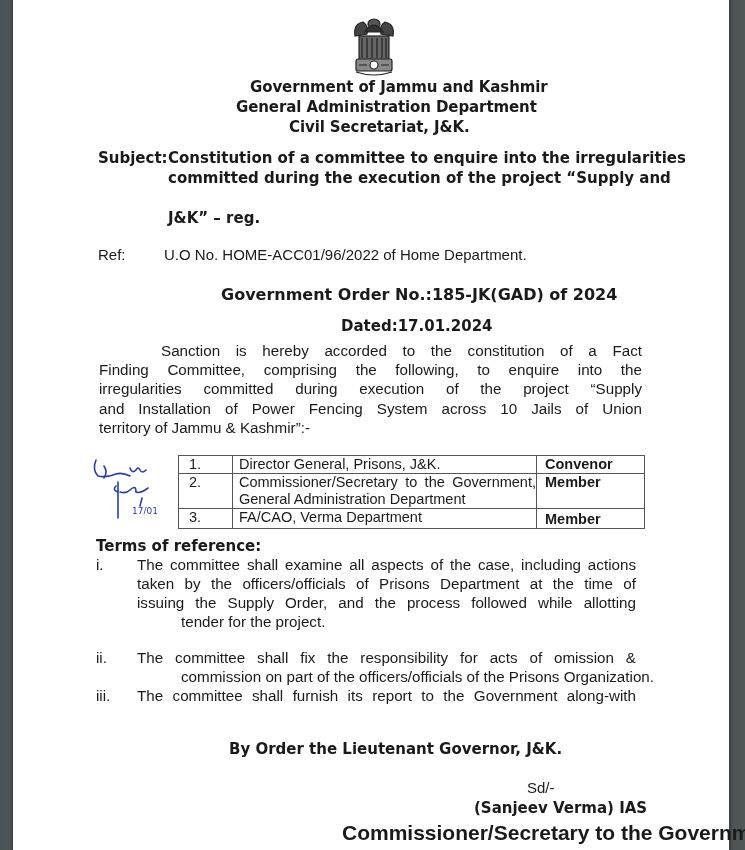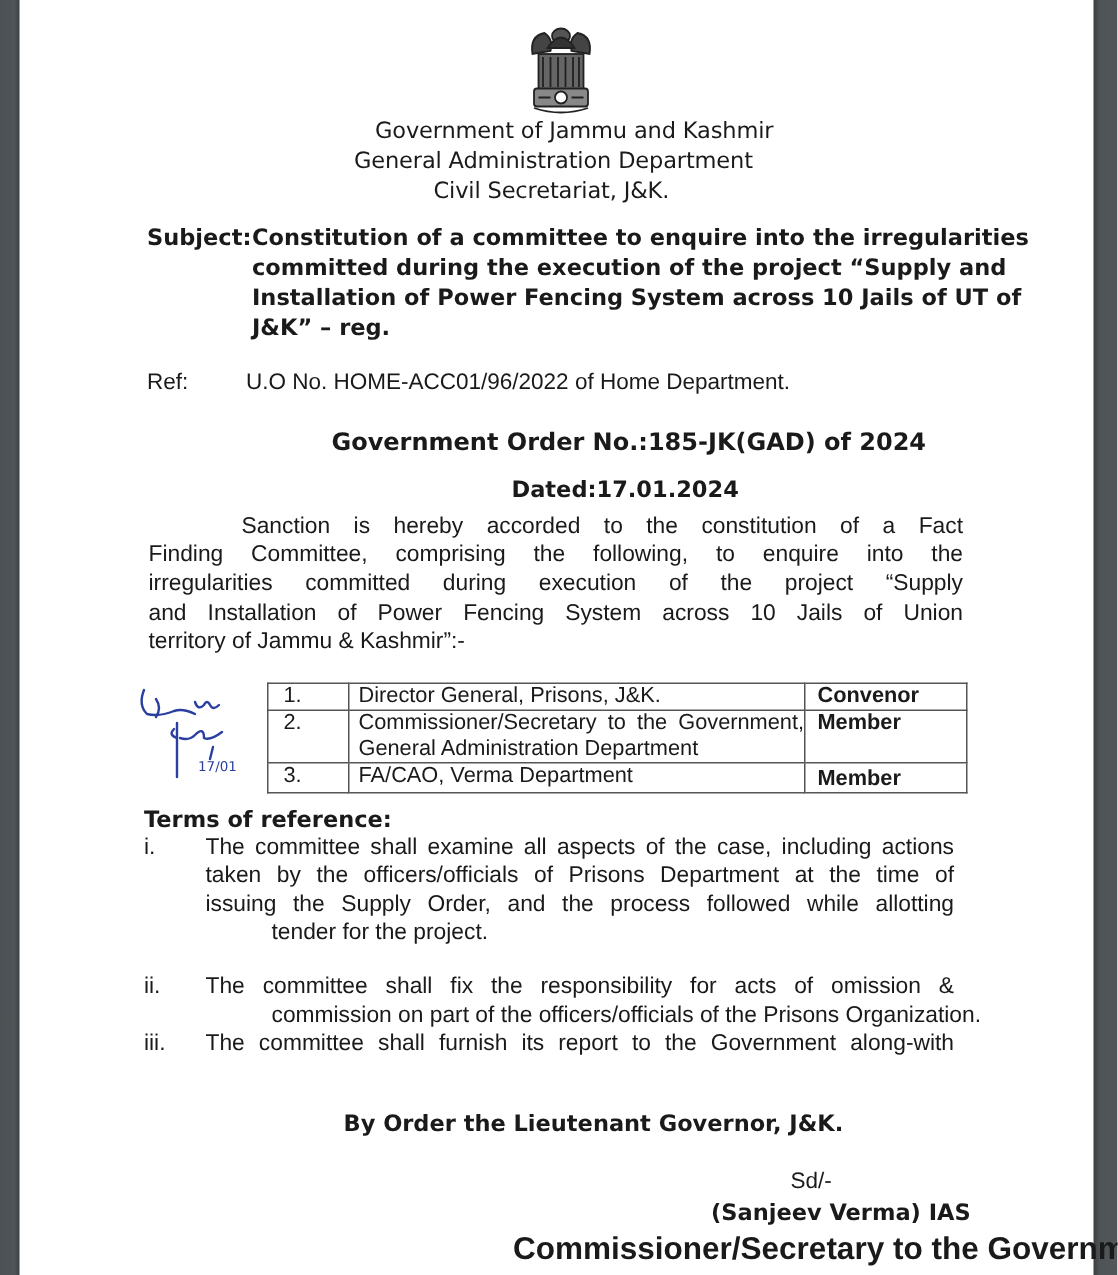--- a/index.html
+++ b/index.html
@@ -17,21 +17,21 @@
     .side-right {
       position: absolute; right: 0; top: 0; width: 16px; height: 850px;
       background: linear-gradient(to right, #3a3e41 0%, #4e5356 25%, #52575a 100%);
     }
 
     .abs { position: absolute; white-space: nowrap; }
 
     
     .emblem { position: absolute; left: 345px; top: 14px; width: 58px; height: 66px; }
 
-    .hdr { font-weight: normal; font-size: 15px; letter-spacing: -0.1px; }
+    .hdr { font-weight: bold; font-size: 15px; letter-spacing: -0.1px; }
     .hdr1 { left: 250px; top: 78px; }
     .hdr2 { left: 236px; top: 98px; }
     .hdr3 { left: 289px; top: 118px; }
 
     .subject-label { left: 98px; top: 149px; font-weight: bold; font-size: 15px; }
     .subject-line { left: 168px; font-weight: bold; font-size: 15px; }
 
     .ref-label { left: 98px; top: 246px; font-size: 15px; font-family: "Liberation Sans", sans-serif; }
     .ref-text { left: 164px; top: 246px; font-size: 15px; font-family: "Liberation Sans", sans-serif; }
 
@@ -97,21 +97,20 @@
     </g>
   </svg>
 
   <div class="abs hdr hdr1">Government of Jammu and Kashmir</div>
   <div class="abs hdr hdr2">General Administration Department</div>
   <div class="abs hdr hdr3">Civil Secretariat, J&amp;K.</div>
 
   <div class="abs subject-label">Subject:</div>
   <div class="abs subject-line" style="top:149px;">Constitution of a committee to enquire into the irregularities</div>
   <div class="abs subject-line" style="top:169px;">committed during the execution of the project “Supply and</div>
-  <div class="abs subject-line" style="top:189px;">Installation of Power Fencing System across 10 Jails of UT of</div>
   <div class="abs subject-line" style="top:209px;">J&amp;K” – reg.</div>
 
   <div class="abs ref-label">Ref:</div>
   <div class="abs ref-text">U.O No. HOME-ACC01/96/2022 of Home Department.</div>
 
   <div class="abs order-no">Government Order No.:185-JK(GAD) of 2024</div>
   <div class="abs order-date">Dated:17.01.2024</div>
 
   <div class="para">
     <span class="pl first">Sanction is hereby accorded to the constitution of a Fact</span>

